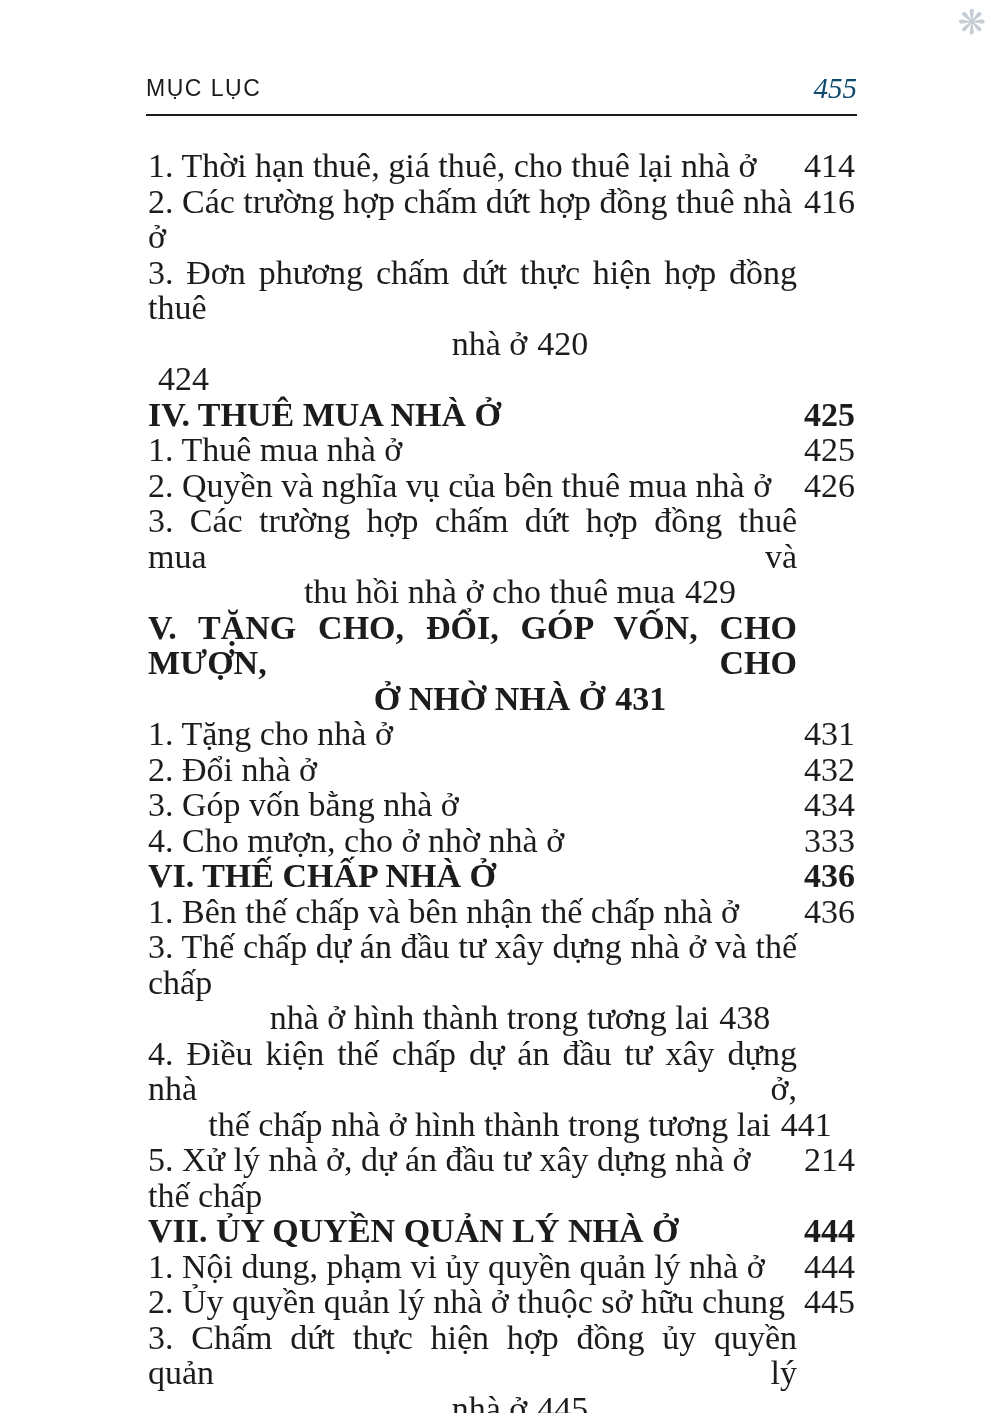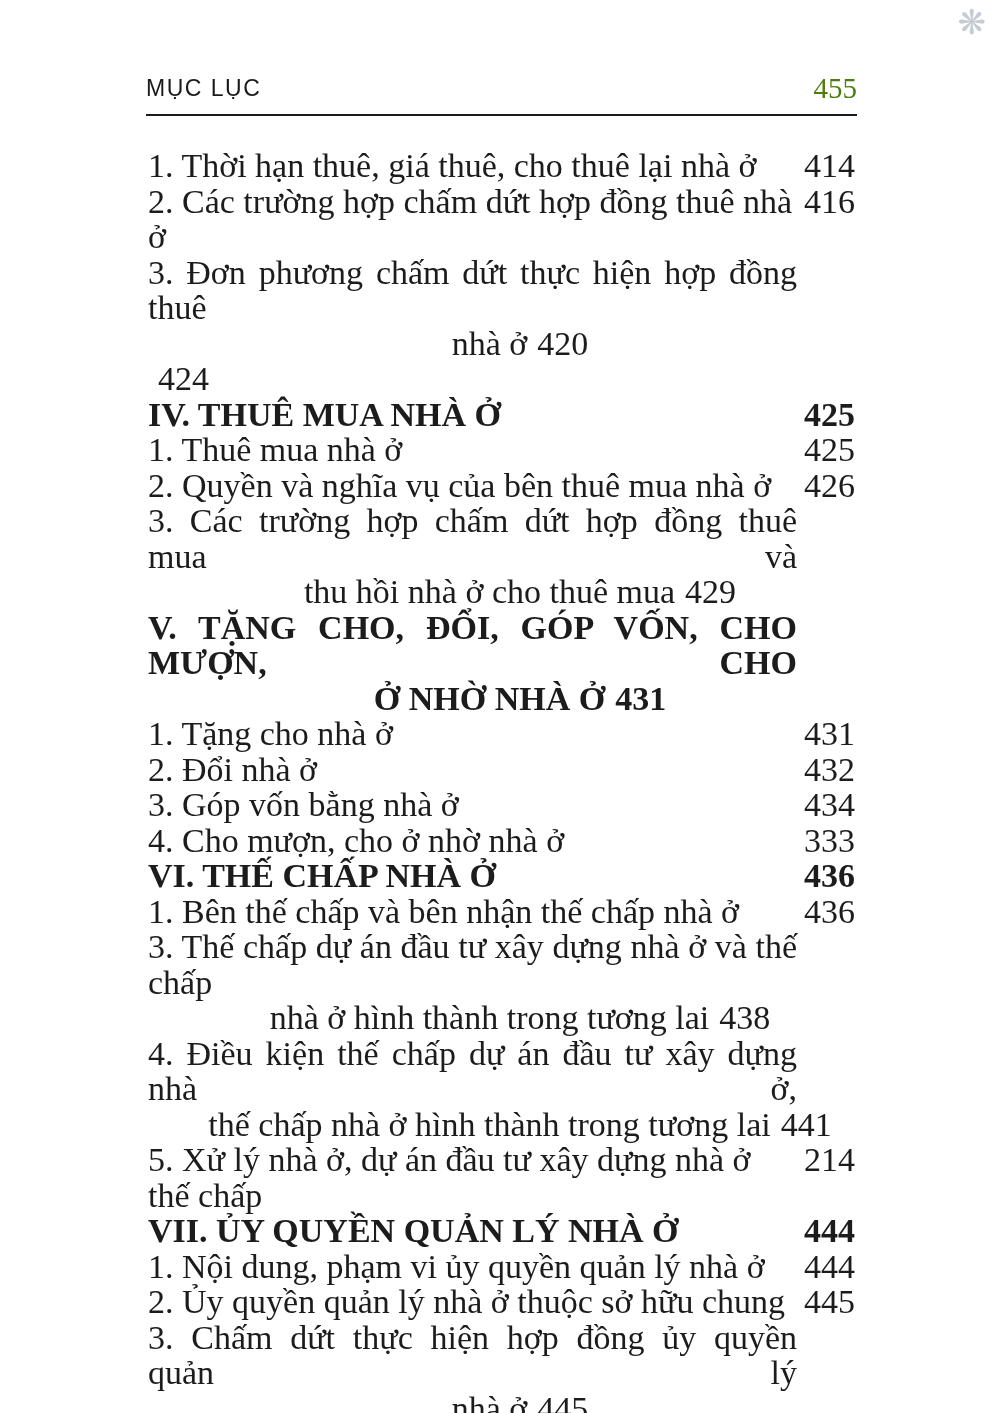--- a/index.html
+++ b/index.html
@@ -37,21 +37,22 @@
     padding-bottom: 9px;
   }
   .header-title {
     font-family: "Liberation Sans", sans-serif;
     font-size: 23px;
     letter-spacing: 1.5px;
     color: #1a1a1a;
   }
   .header-page {
     font-size: 29px;
-    color: #4d7c0f;
+    color: #0c4a6e;
+    font-style: italic;
   }
   .toc {
     position: absolute;
     top: 148px;
     left: 148px;
     width: 707px;
     font-size: 34px;
   }
   .entry { }
   .entry.bold { font-weight: 700; }

